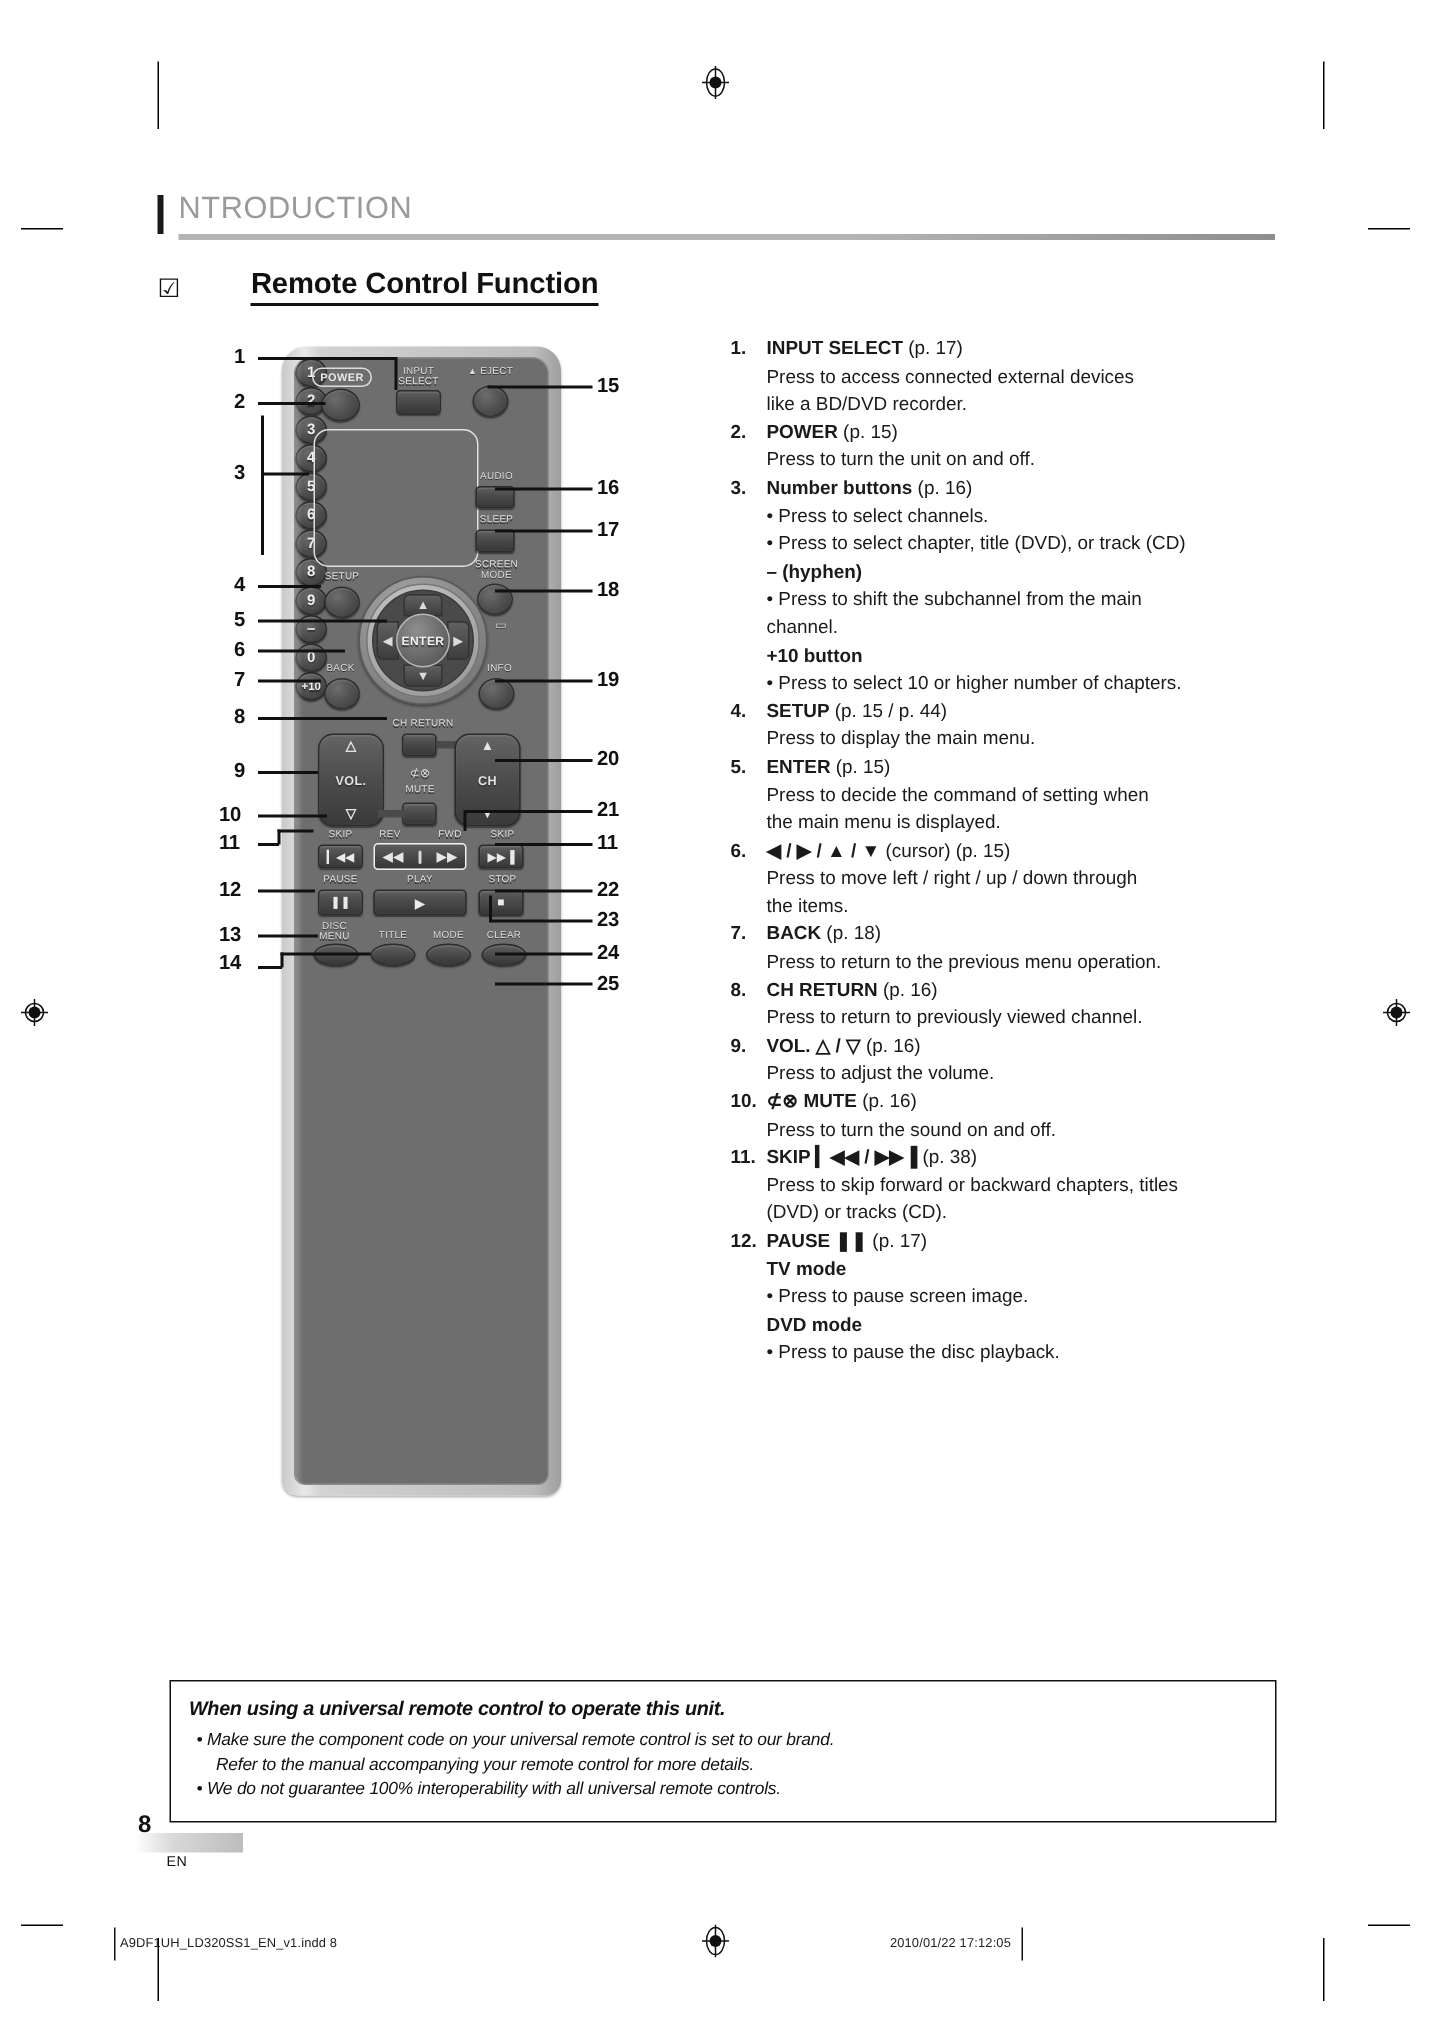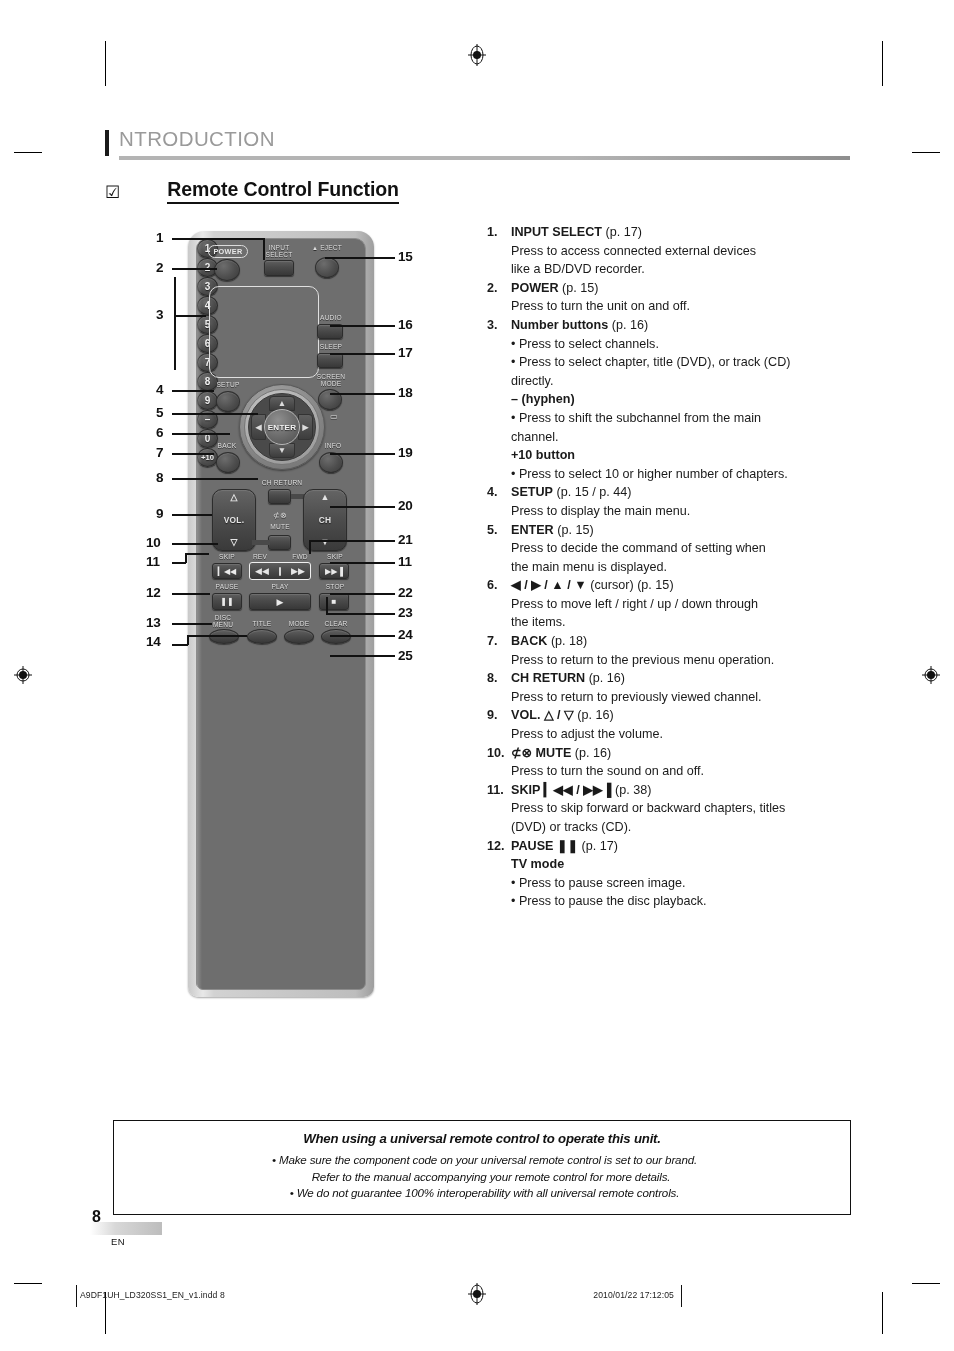--- a/index.html
+++ b/index.html
@@ -187,21 +187,20 @@
   .fn-head-text { font-weight:normal; }
   .fn-head-text b { font-weight:bold; }
   .fn-body { margin-left:24px; font-size:12.6px; line-height:18.6px; }
   .fn-body .sub { font-weight:bold; }
 
   
   #universal-remote-note {
     position:absolute; left:113px; top:1120px; width:738px; height:95px;
     border:1px solid #111; background:#fff;
     padding:10px 12px 0 12px;
-    text-align:center;
   }
   #universal-remote-note .note-title {
     font-size:13.2px; font-weight:bold; font-style:italic; color:#111;
     letter-spacing:-.2px; margin-bottom:6px;
   }
   #universal-remote-note .note-line {
     font-size:11.6px; font-style:italic; line-height:16.5px; color:#111;
     padding-left:13px; text-indent:-8px; letter-spacing:-.15px;
   }
   #universal-remote-note .note-line.cont { text-indent:0; padding-left:18px; }
@@ -541,21 +540,20 @@
       </div>
       <div class="fn-body">Press to turn the unit on and off.</div>
     </div>
     <div class="fn-item">
       <div class="fn-head">
         <span class="fn-num">3.</span>
         <span class="fn-head-text"><b>Number buttons</b> (p. 16)</span>
       </div>
       <div class="fn-body bullet">• Press to select channels.</div>
       <div class="fn-body bullet">• Press to select chapter, title (DVD), or track (CD)</div>
-      <div class="fn-body cont">directly.</div>
       <div class="fn-body"><span class="sub">– (hyphen)</span></div>
       <div class="fn-body bullet">• Press to shift the subchannel from the main</div>
       <div class="fn-body cont">channel.</div>
       <div class="fn-body"><span class="sub">+10 button</span></div>
       <div class="fn-body bullet">• Press to select 10 or higher number of chapters.</div>
     </div>
     <div class="fn-item">
       <div class="fn-head">
         <span class="fn-num">4.</span>
         <span class="fn-head-text"><b>SETUP</b> (p. 15 / p. 44)</span>
@@ -614,20 +612,21 @@
       <div class="fn-body">Press to skip forward or backward chapters, titles</div>
       <div class="fn-body">(DVD) or tracks (CD).</div>
     </div>
     <div class="fn-item">
       <div class="fn-head">
         <span class="fn-num">12.</span>
         <span class="fn-head-text"><b>PAUSE ❚❚</b> (p. 17)</span>
       </div>
       <div class="fn-body"><span class="sub">TV mode</span></div>
       <div class="fn-body bullet">• Press to pause screen image.</div>
+      <div class="fn-body"><span class="sub">DVD mode</span></div>
       <div class="fn-body bullet">• Press to pause the disc playback.</div>
     </div>
   </div>
 
 <div id="universal-remote-note">
   <div class="note-title">When using a universal remote control to operate this unit.</div>
   <div id="note-lines">
       <div class="note-line">• Make sure the component code on your universal remote control is set to our brand.</div>
       <div class="note-line cont">Refer to the manual accompanying your remote control for more details.</div>
       <div class="note-line">• We do not guarantee 100% interoperability with all universal remote controls.</div>

